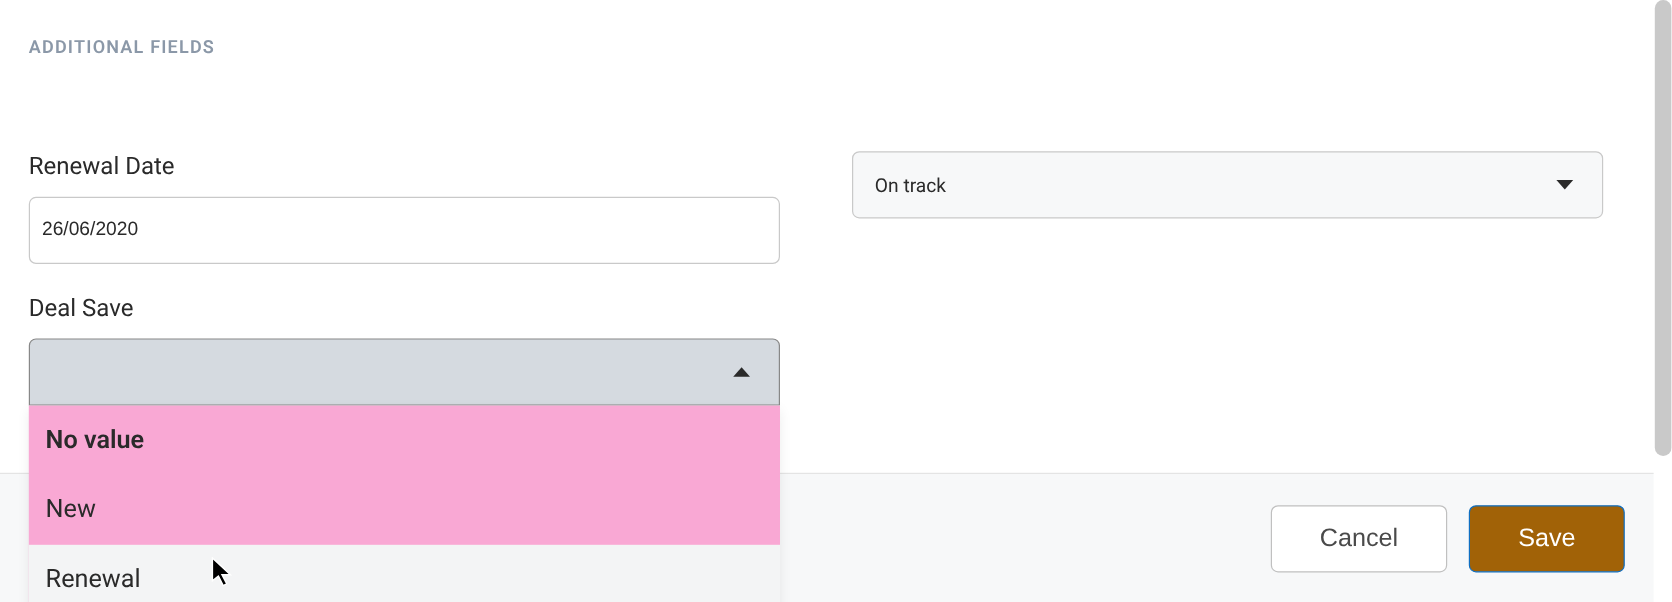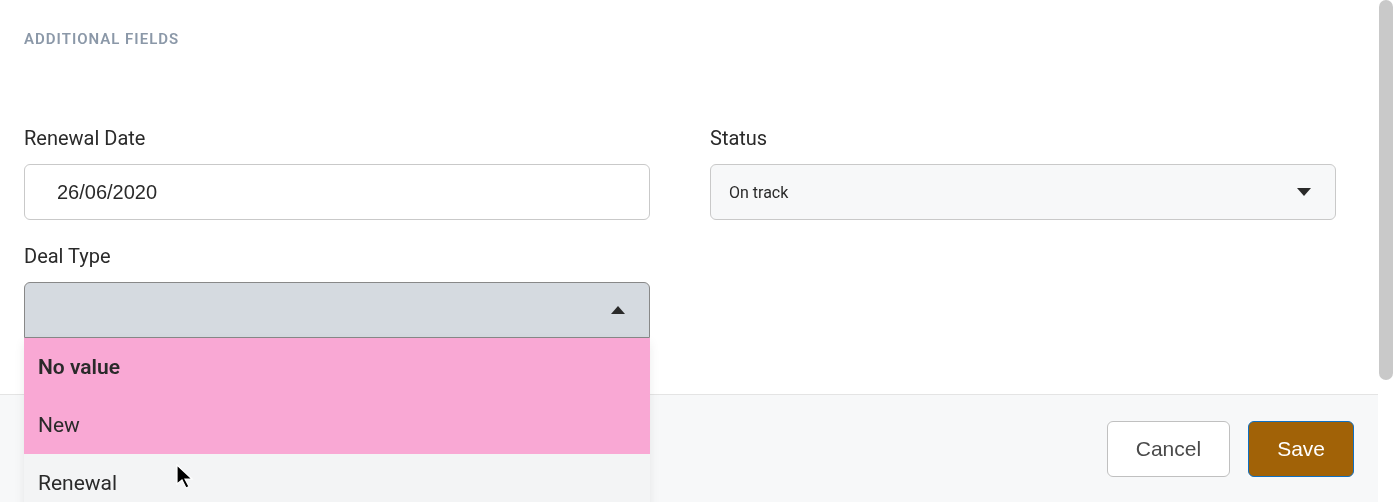--- a/index.html
+++ b/index.html
@@ -44,22 +44,22 @@
     }
     .field-label {
       font-size: 20px;
       color: #2a2a2a;
       margin-bottom: 14px;
       display: block;
     }
     .text-input {
       width: 100%;
       height: 56px;
-      padding: 0 32px;
-      font-size: 20px;
+      padding: 0 10px;
+      font-size: 16px;
       color: #2a2a2a;
       background: #fff;
       border: 1px solid #c9c9c9;
       border-radius: 6px;
       outline: none;
     }
     .select-closed {
       width: 100%;
       height: 56px;
       padding: 0 18px;
@@ -135,21 +135,21 @@
       border-top: 1px solid #e4e4e4;
       display: flex;
       align-items: center;
       justify-content: flex-end;
       padding-right: 24px;
       gap: 18px;
       z-index: 5;
     }
     .btn {
       height: 56px;
-      padding: 0 28px;
+      padding: 0 40px;
       font-size: 21px;
       border-radius: 6px;
       cursor: pointer;
       display: inline-flex;
       align-items: center;
     }
     .btn-secondary {
       background: #fff;
       color: #4a4a4a;
       border: 1px solid #c0c0c0;
@@ -174,37 +174,36 @@
   <div class="section-heading">ADDITIONAL FIELDS</div>
 
   <div class="fields">
     <div class="col">
       <div class="field-group">
         <label class="field-label">Renewal Date</label>
         <input class="text-input" type="text" value="26/06/2020" style="">
       </div>
 
       <div class="field-group">
-        <label class="field-label">Deal Type</label>
+        <label class="field-label">Deal Save</label>
         <div class="dropdown-wrapper">
           <div class="select-open">
             <span class="caret-up"></span>
           </div>
           <div class="dropdown-list">
             <div class="dropdown-item bold">No value</div>
             <div class="dropdown-item">New</div>
             <div class="dropdown-item hover">Renewal</div>
           </div>
         </div>
       </div>
     </div>
 
     <div class="col">
       <div class="field-group">
-        <label class="field-label">Status</label>
         <div class="select-closed">
           <span>On track</span>
           <span class="caret-down"></span>
         </div>
       </div>
     </div>
   </div>
 </div>
 
 <div class="footer-bar">

